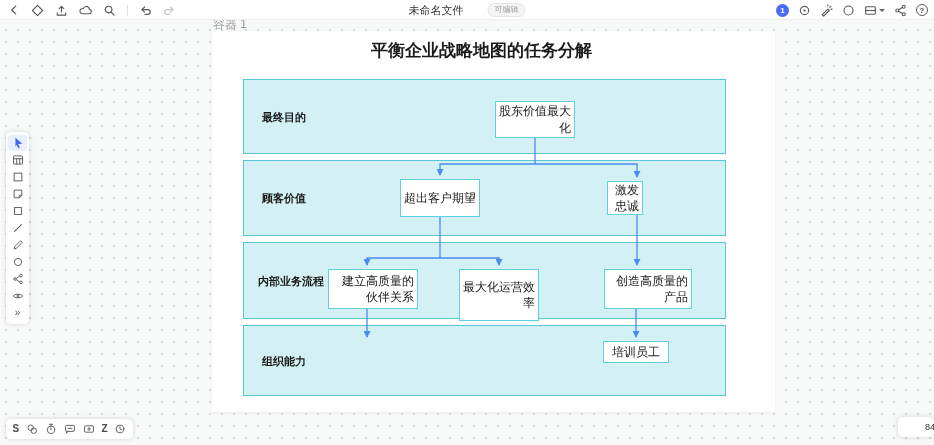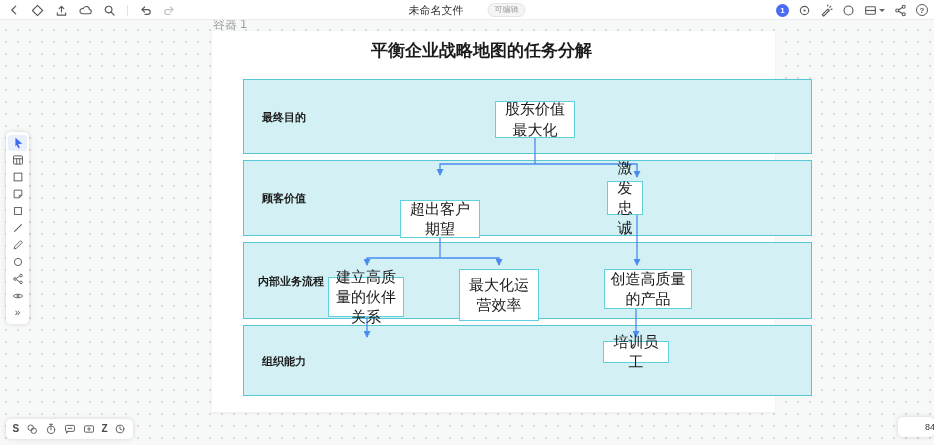--- a/index.html
+++ b/index.html
@@ -65,32 +65,32 @@
   .frame-label { position:absolute; left:213px; top:16px; font-size:12px; color:#9b9b9b; z-index:5; }
   .frame {
     position:absolute; left:212px; top:31px; width:563px; height:381px;
     background:#ffffff; z-index:4; box-shadow:0 1px 3px rgba(0,0,0,0.06);
   }
   .diagram-title {
     position:absolute; left:31px; top:8px; width:477px; text-align:center;
     font-size:17px; font-weight:700; color:#1b1b1b;
   }
   .band {
-    position:absolute; left:31px; width:569px;
+    position:absolute; left:31px; width:483px;
     background:#d3f0f4; border:1.5px solid #57c7d6;
   }
   .band-label {
     position:absolute; left:18px; top:50%; transform:translateY(-50%);
     font-size:11px; font-weight:700; color:#1a1a1a; white-space:nowrap;
   }
   .edges { position:absolute; left:0; top:0; width:563px; height:381px; z-index:6; }
   .node {
     position:absolute; background:#ffffff; border:1.5px solid #5fd0de; z-index:7;
-    display:flex; align-items:center; justify-content:center; text-align:center;
-    font-size:15px; color:#1a1a1a; line-height:1.35; padding:1px 3px; cursor:pointer;
+    display:flex; align-items:center; justify-content:center; text-align:right;
+    font-size:12px; color:#1a1a1a; line-height:1.35; padding:1px 3px; cursor:pointer;
   }
 </style>
 </head>
 <body>
 
 <div class="topbar">
   <div class="tb-left">
     <span class="icon-btn">
       <svg width="12" height="12" viewBox="0 0 14 14" fill="none" stroke="#595959" stroke-width="1.4" stroke-linecap="round" stroke-linejoin="round">
           <path d="M9,2.5 L4.5,7 L9,11.5"></path>
@@ -309,19 +309,19 @@
       <path d="M228,186 V227"></path>
       <path d="M228,227 H155 V234" marker-end="url(#arrow)"></path>
       <path d="M228,227 H287 V234" marker-end="url(#arrow)"></path>
       <path d="M425,184 V234" marker-end="url(#arrow)"></path>
       <path d="M155,278 V306" marker-end="url(#arrow)"></path>
       <path d="M424,278 V306" marker-end="url(#arrow)"></path>
     </g>
   </svg>
 
   <div class="node" style="left:283px; top:70px;  width:80px; height:37px;">股东价值最大化</div>
-  <div class="node" style="left:188px; top:148px; width:80px; height:38px;margin-top:21px;">超出客户期望</div>
+  <div class="node" style="left:188px; top:148px; width:80px; height:38px;">超出客户期望</div>
   <div class="node" style="left:395px; top:150px; width:36px; height:34px;">激发忠诚</div>
-  <div class="node" style="left:116px; top:246px; width:76px; height:40px;">建立高质量的伙伴关系</div>
+  <div class="node" style="left:116px; top:238px; width:90px; height:40px;">建立高质量的伙伴关系</div>
   <div class="node" style="left:247px; top:238px; width:80px; height:52px;">最大化运营效率</div>
   <div class="node" style="left:392px; top:238px; width:88px; height:40px;">创造高质量的产品</div>
   <div class="node" style="left:391px; top:310px; width:66px; height:22px;">培训员工</div>
 </div>
 
 </body></html>

